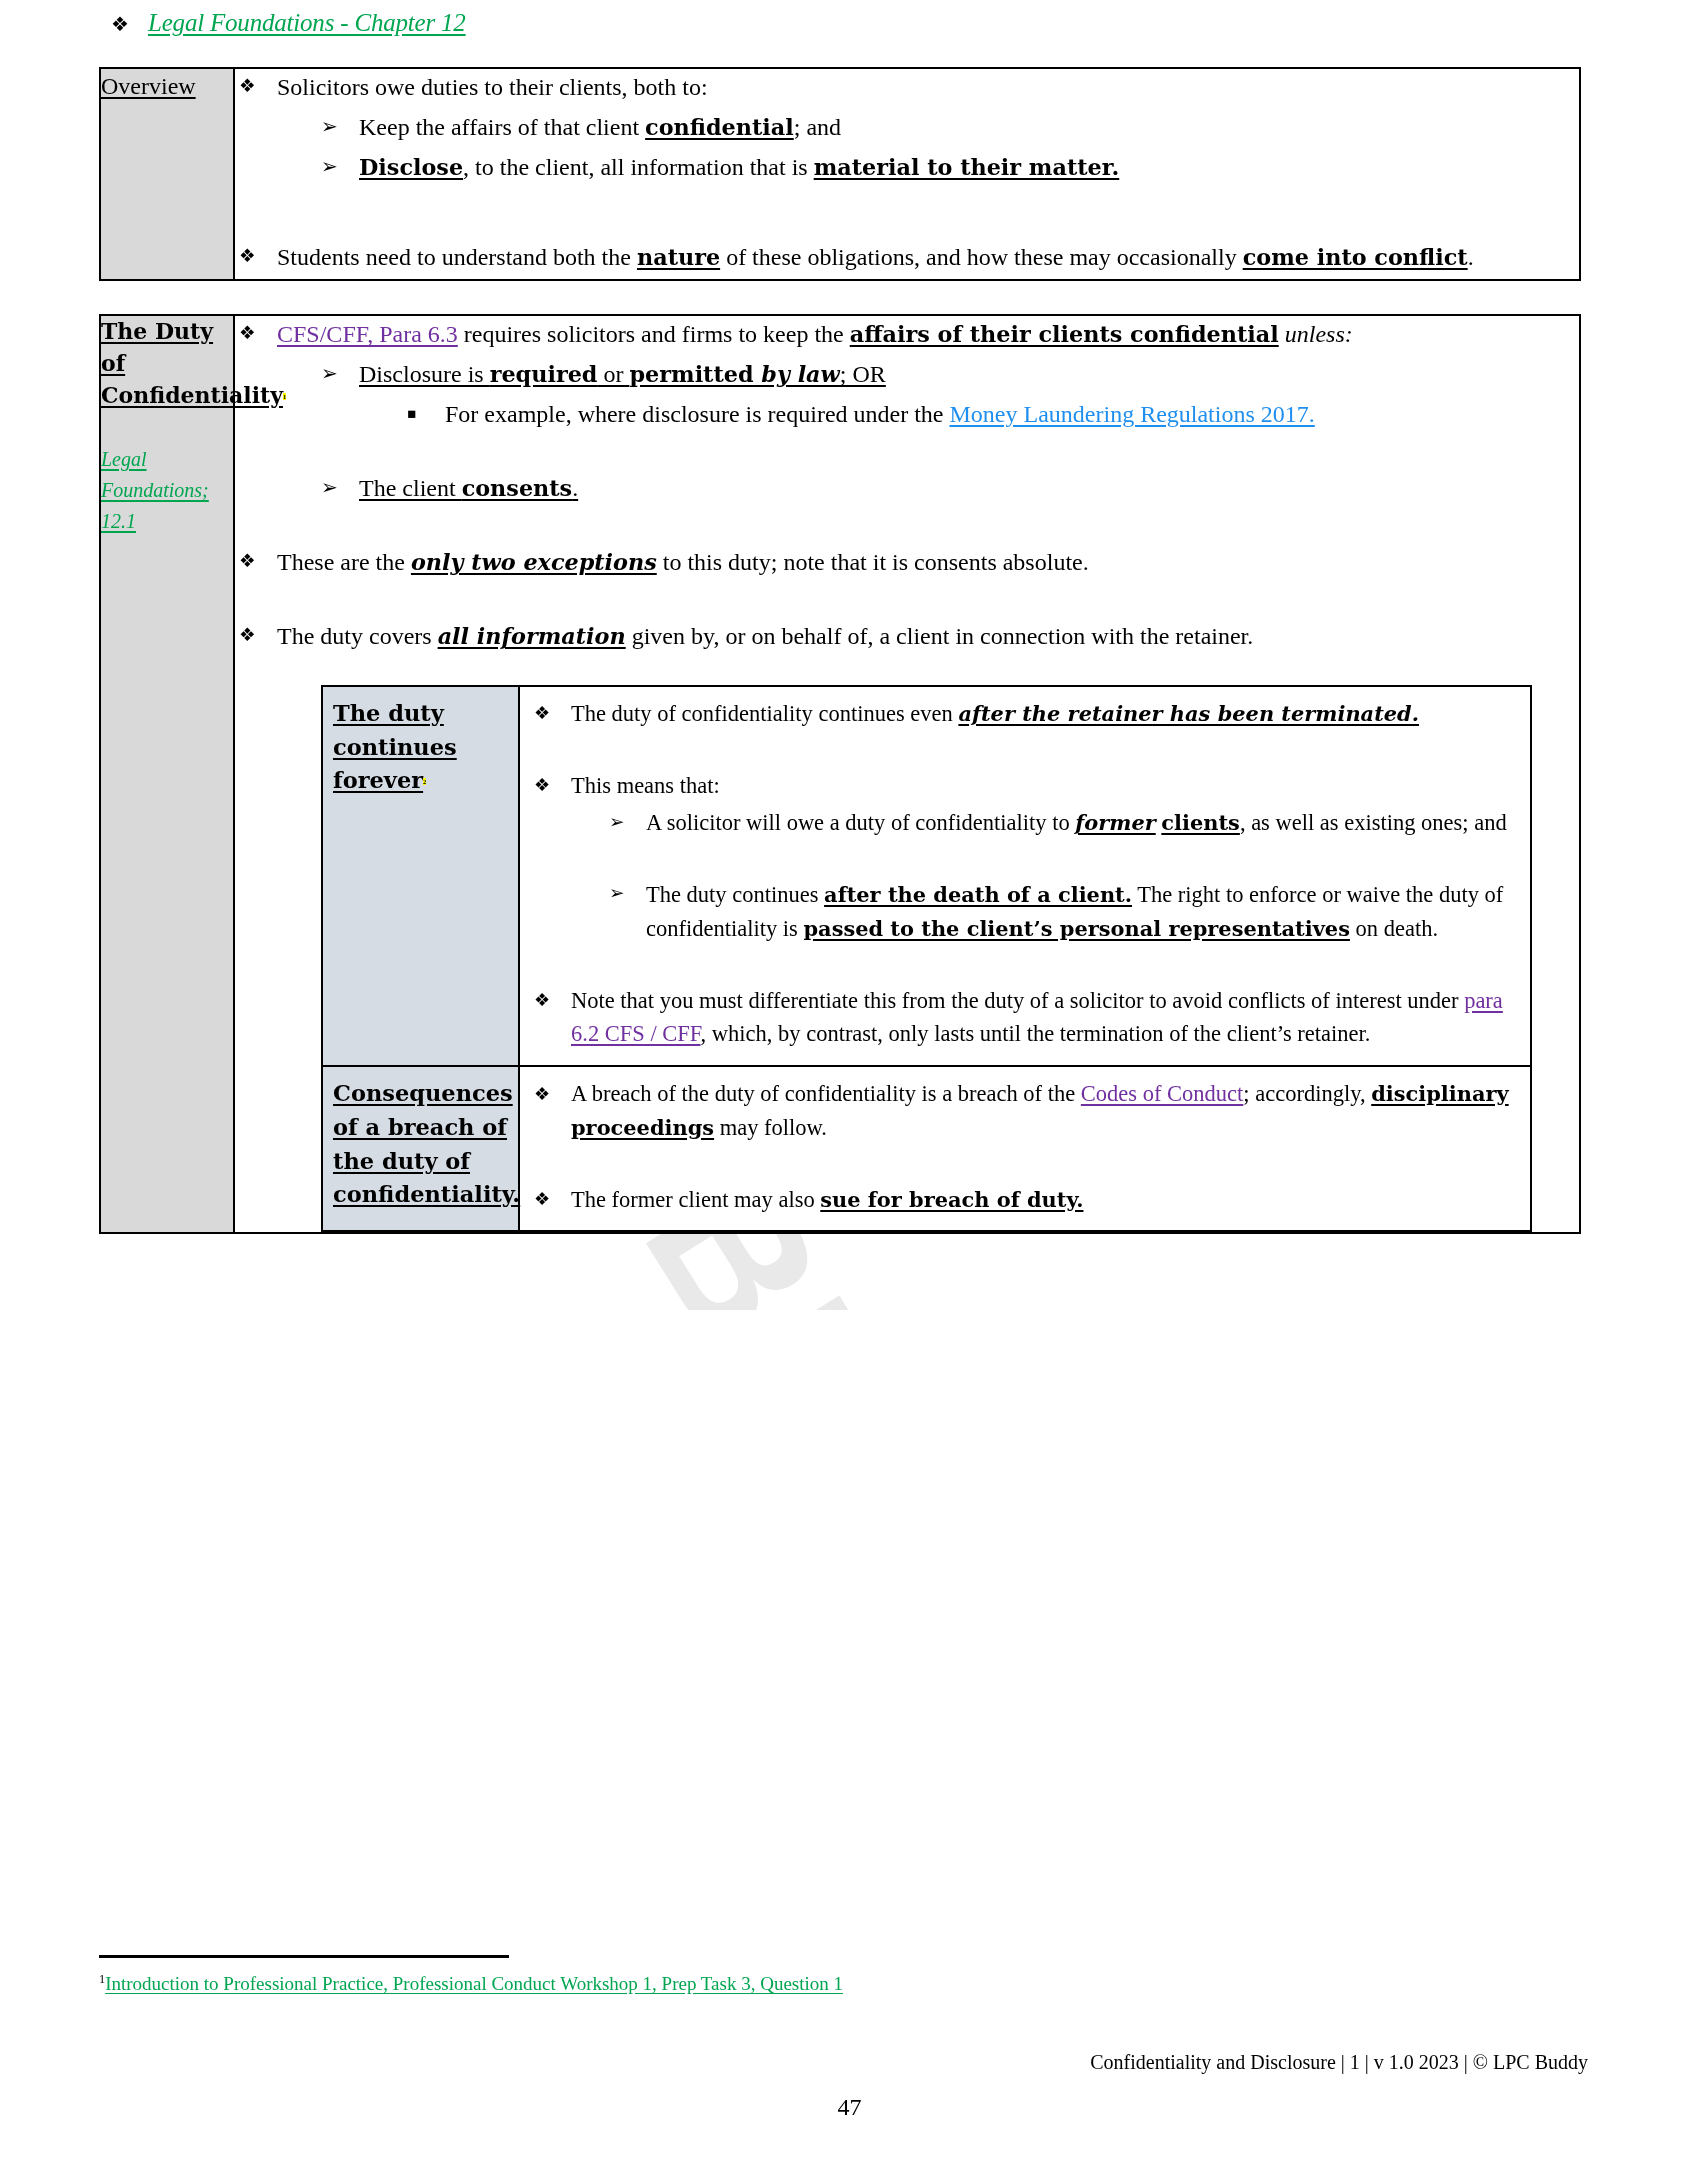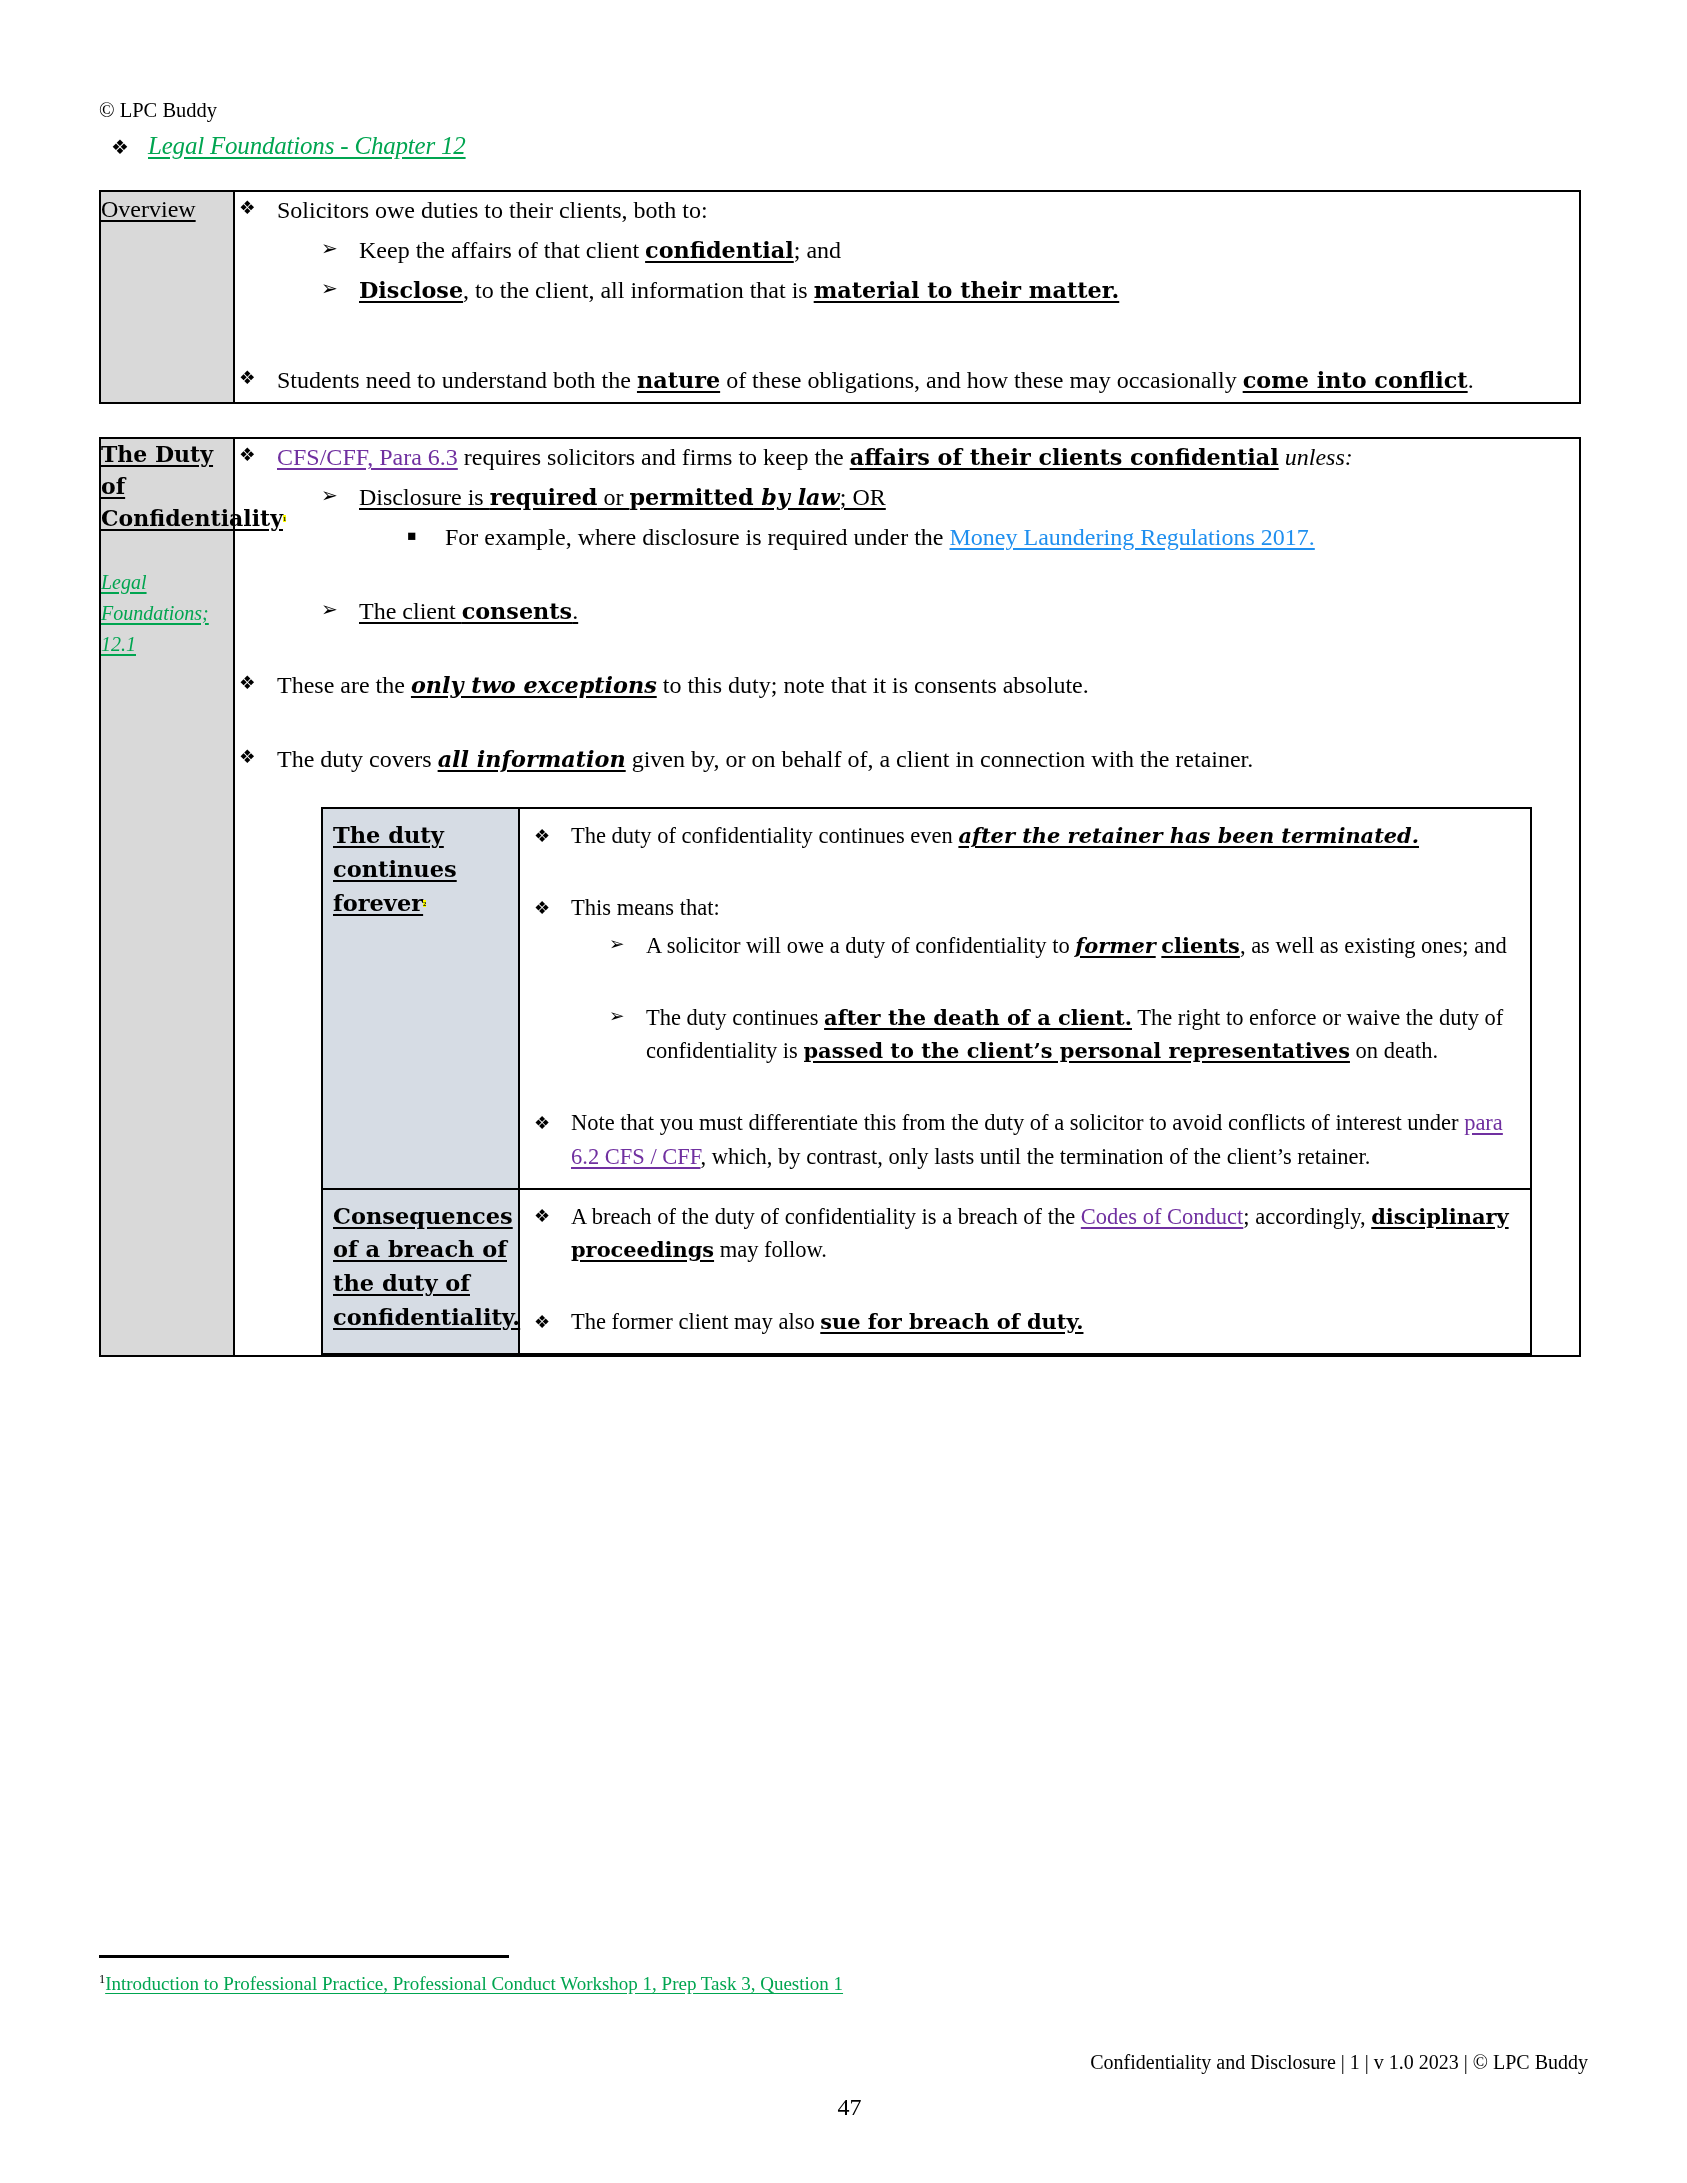--- a/index.html
+++ b/index.html
@@ -282,21 +282,20 @@
 <body>
 
 <div class="page">
 
   <div class="watermark">
     <span>LPC BUDDY</span>
   </div>
 
   <div class="content">
 
-    <div class="copyright">© LPC Buddy</div>
     <div class="chapter-line">
       <span class="bullet-d">❖</span>
       <span class="chapter-link">Legal Foundations - Chapter 12</span>
     </div>
 
     <div style="height:30px"></div>
     <table class="doc">
       <tbody>
           <tr>
         <td class="label-cell" style="width:132px">

